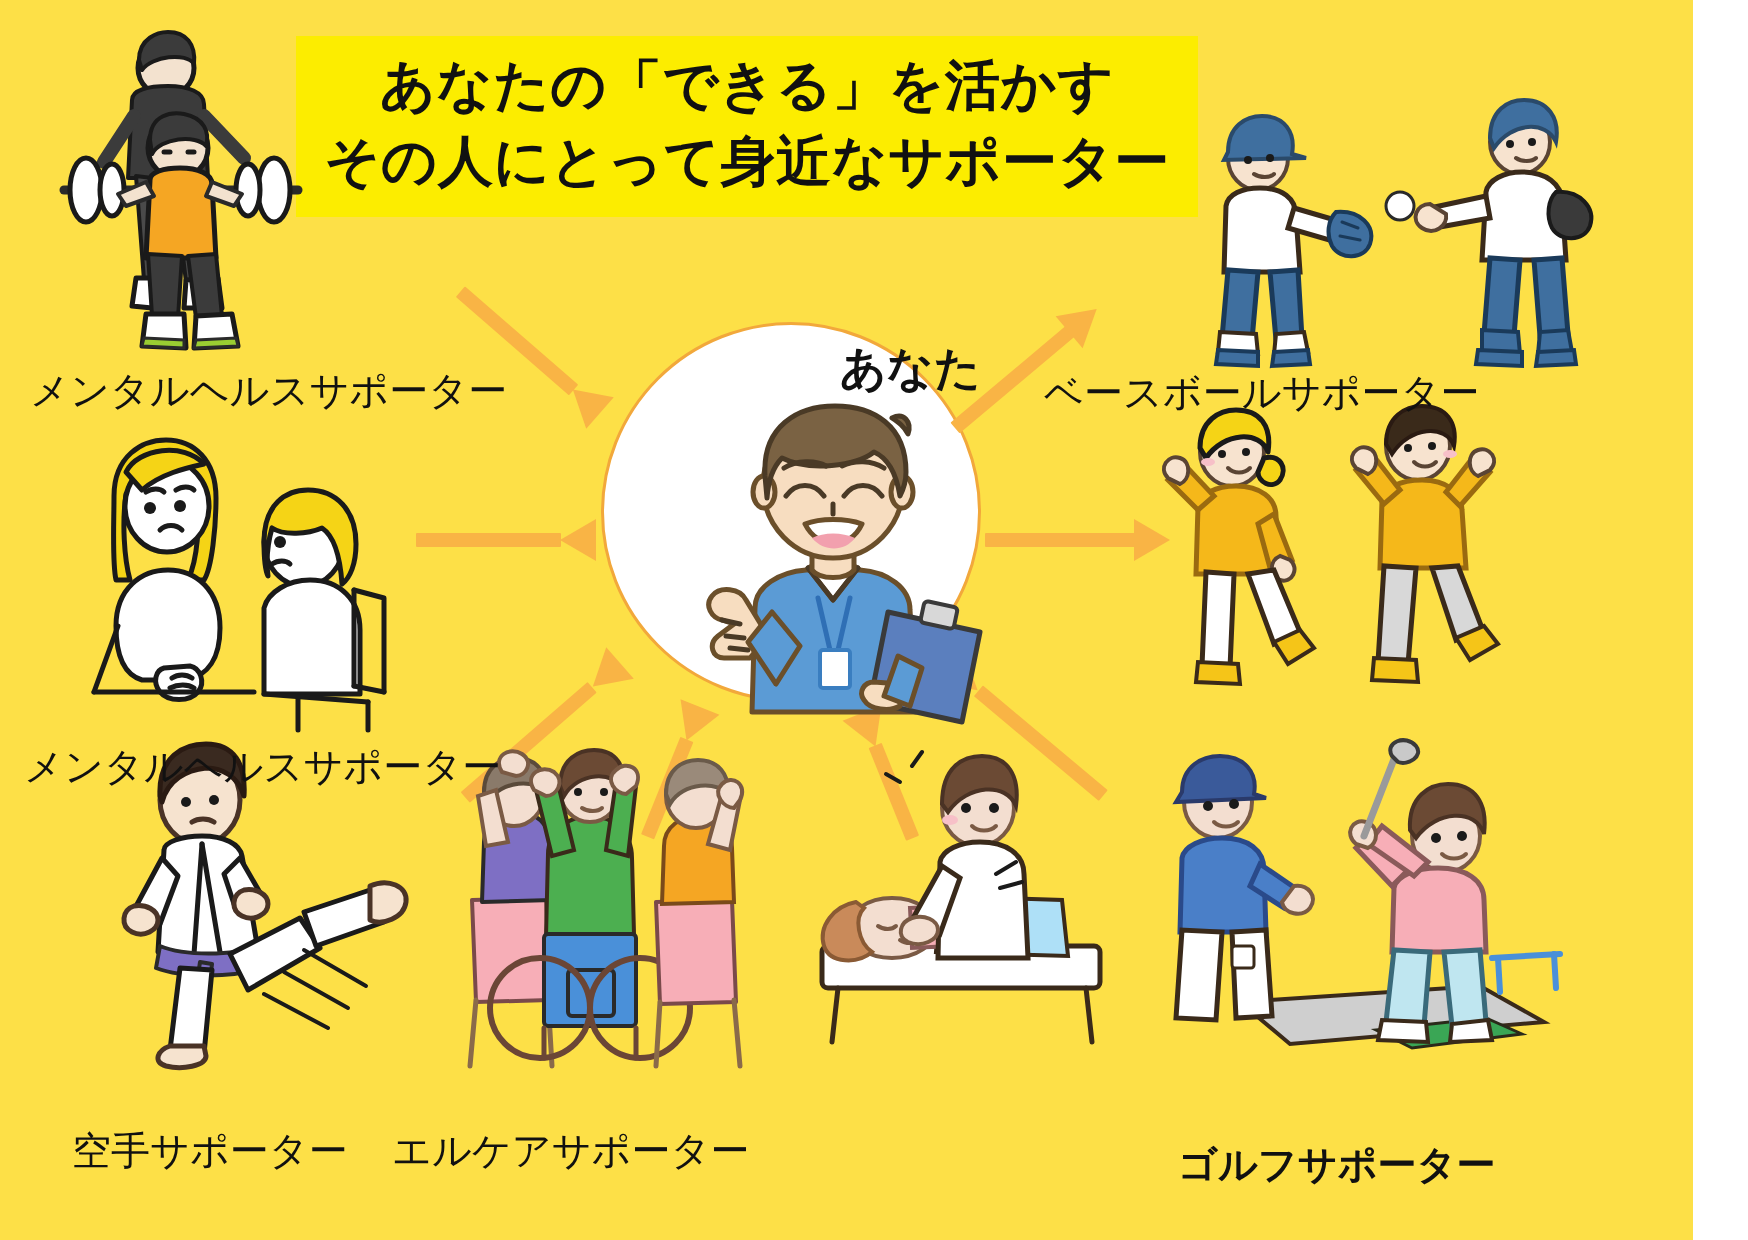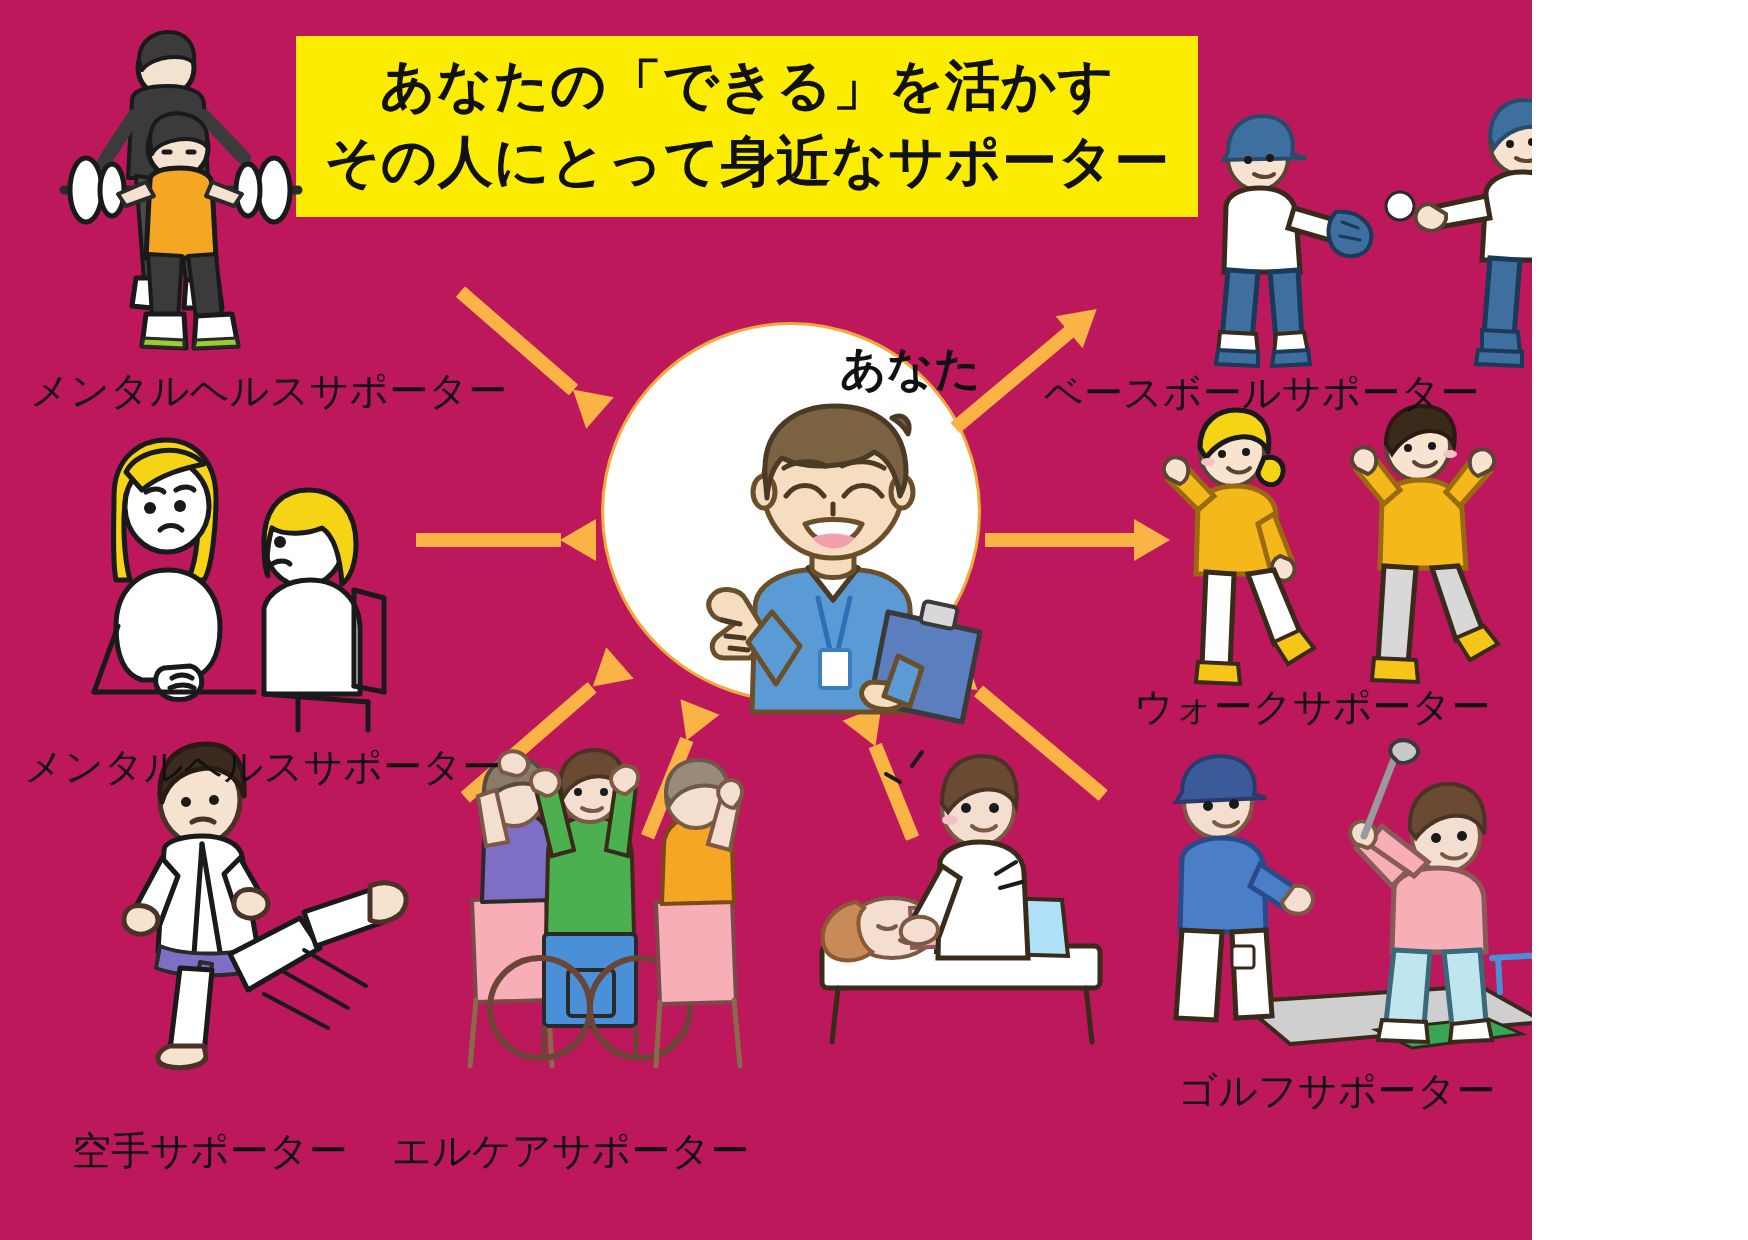--- a/index.html
+++ b/index.html
@@ -5,23 +5,23 @@
   html, body {
     margin: 0;
     padding: 0;
     background: #ffffff;
   }
   body {
     font-family: "DejaVu Sans", "Liberation Sans", sans-serif;
   }
   #stage {
     position: relative;
-    width: 1532px;
+    width: 1693px;
     height: 1240px;
-    background: #be185d;
+    background: #fde047;
     overflow: hidden;
   }
 
   
   .title-banner {
     position: absolute;
     left: 296px;
     top: 36px;
     width: 902px;
     height: 181px;
@@ -453,21 +453,21 @@
       <path style="fill:#bfe6f0;stroke:#3a6a7a;stroke-width:5" d="M254 210 L246 282 L284 286 L290 212 Z"></path>
       <path style="fill:#bfe6f0;stroke:#3a6a7a;stroke-width:5" d="M304 212 L312 286 L346 282 L340 210 Z"></path>
       <path style="fill:#ffffff;stroke:#3a2a1a;stroke-width:4" d="M242 280 L238 300 L288 302 L286 282 Z"></path>
       <path style="fill:#ffffff;stroke:#3a2a1a;stroke-width:4" d="M312 284 L310 302 L352 300 L348 280 Z"></path>
 
       <path class="ln" d="M352 218 L420 214" style="stroke:#4a90d9;stroke-width:6"></path>
       <path class="ln" d="M358 218 L360 252" style="stroke:#4a90d9;stroke-width:6"></path>
       <path class="ln" d="M414 214 L416 248" style="stroke:#4a90d9;stroke-width:6"></path>
     </svg>
   </div>
-  <div class="node-label" style="left:1178px; top:1070px;">ゴルフサポーター</div>
+  <div class="node-label" style="left:1178px; top:1144px;font-weight:bold;">ゴルフサポーター</div>
 
   <div class="illus" style="left:1150px; top:410px; width:380px; height:300px;">
     <svg viewBox="0 0 380 300" width="380" height="300">
 
       <ellipse style="fill:#f7e3cf;stroke:#5a4434;stroke-width:4" cx="82" cy="42" rx="32" ry="34"></ellipse>
       <path class="fl-y" d="M50 38 C50 10 70 0 86 0 C110 0 122 16 118 42 C110 20 74 22 56 48 Z"></path>
       <path class="fl-y" d="M114 48 C130 44 138 58 130 70 C122 80 108 72 108 62 Z"></path>
       <circle cx="72" cy="44" r="4" style="fill:#1a1a1a"></circle>
       <circle cx="96" cy="42" r="4" style="fill:#1a1a1a"></circle>
       <path class="ln" d="M78 58 C84 64 94 64 100 58" style="stroke:#5a4434;stroke-width:4"></path>
@@ -495,21 +495,20 @@
       <path style="fill:#f5b81a;stroke:#9a6a10;stroke-width:5" d="M310 96 L340 62 L324 46 L296 82 Z"></path>
       <path style="fill:#f7e3cf;stroke:#5a4434;stroke-width:4" d="M206 58 C196 48 206 34 218 38 C230 42 228 60 218 64 Z"></path>
       <path style="fill:#f7e3cf;stroke:#5a4434;stroke-width:4" d="M340 60 C350 50 340 36 328 40 C316 44 318 62 328 66 Z"></path>
 
       <path style="fill:#d8d8d8;stroke:#3a2a1a;stroke-width:5" d="M234 156 L228 252 L258 254 L266 158 Z"></path>
       <path style="fill:#d8d8d8;stroke:#3a2a1a;stroke-width:5" d="M282 158 L306 230 L332 218 L308 156 Z"></path>
       <path style="fill:#f5c518;stroke:#3a2a1a;stroke-width:4" d="M224 248 L222 270 L268 272 L266 250 Z"></path>
       <path style="fill:#f5c518;stroke:#3a2a1a;stroke-width:4" d="M306 228 L320 250 L348 234 L334 216 Z"></path>
     </svg>
   </div>
-  <div class="node-label" style="left:1134px; top:686px;">ウォークサポーター</div>
 
   <div class="illus" style="left:1190px; top:100px; width:430px; height:300px;">
     <svg viewBox="0 0 430 300" width="430" height="300">
 
       <ellipse style="fill:#f7e3cf;stroke:#5a4434;stroke-width:4" cx="68" cy="58" rx="30" ry="32"></ellipse>
       <path style="fill:#3f6f9f;stroke:#2a4a6a;stroke-width:4" d="M38 52 C38 26 56 16 72 16 C94 16 106 32 102 54 L116 58 L34 60 Z"></path>
       <circle cx="58" cy="60" r="4" style="fill:#1a1a1a"></circle>
       <circle cx="80" cy="58" r="4" style="fill:#1a1a1a"></circle>
       <path class="ln" d="M64 74 C70 78 80 78 84 74" style="stroke:#5a4434;stroke-width:4"></path>
       <path style="fill:#ffffff;stroke:#3a2a1a;stroke-width:5" d="M36 106 C38 94 52 88 70 88 C92 88 106 98 106 116 L110 172 L34 172 Z"></path>

